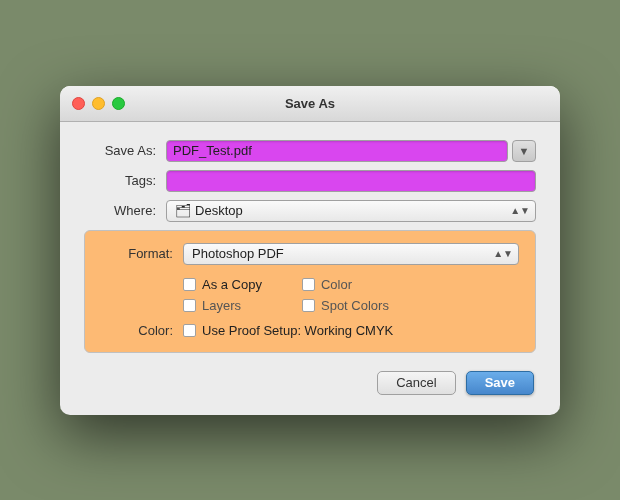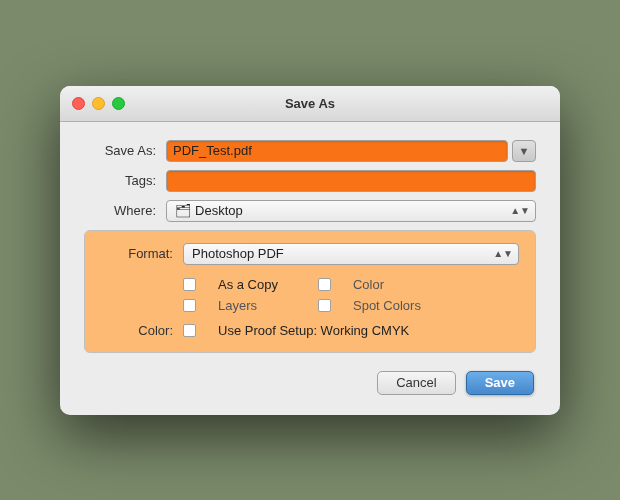--- a/index.html
+++ b/index.html
@@ -78,21 +78,21 @@
       flex-shrink: 0;
     }
 
     .text-input {
       flex: 1;
       height: 22px;
       border: 1px solid #a0a0a0;
       border-radius: 4px;
       padding: 2px 6px;
       font-size: 13px;
-      background: #f97316;
+      background: #d946ef;
       box-shadow: inset 0 1px 2px rgba(0,0,0,0.15);
       outline: none;
       color: #222;
     }
 
     .saveas-row {
       display: flex;
       align-items: center;
       gap: 4px;
     }
@@ -167,21 +167,21 @@
       display: flex;
       flex-direction: column;
       gap: 6px;
     }
 
     .save-col-left { margin-right: 40px; }
 
     .checkbox-row {
       display: flex;
       align-items: center;
-      gap: 22px;
+      gap: 6px;
       color: #555;
     }
 
     .checkbox-row.enabled { color: #222; }
 
     .checkbox {
       width: 13px;
       height: 13px;
       border: 1px solid #a0a0a0;
       border-radius: 2px;

